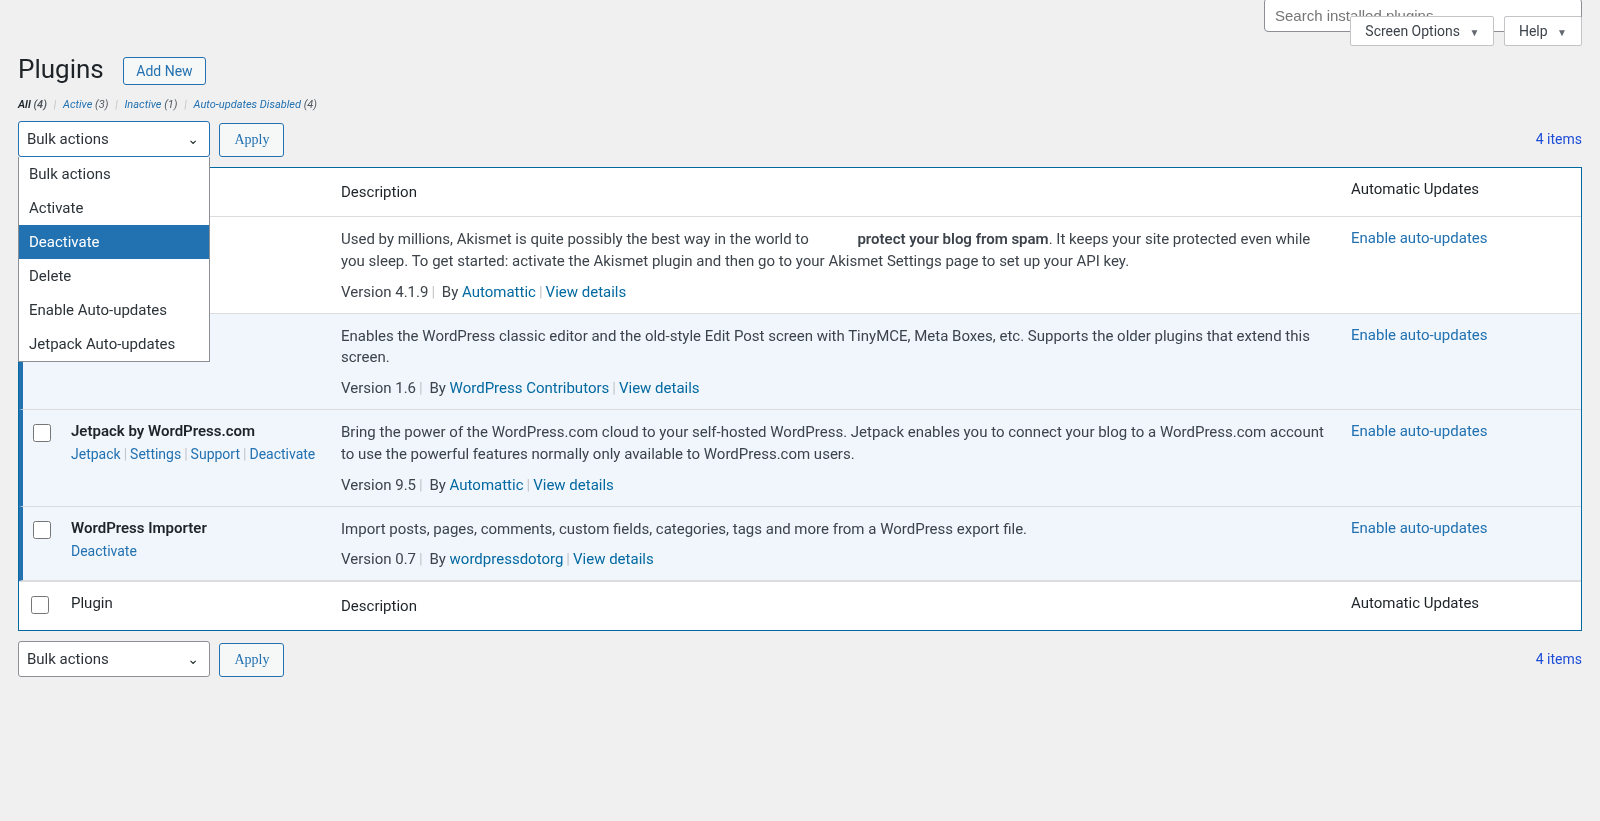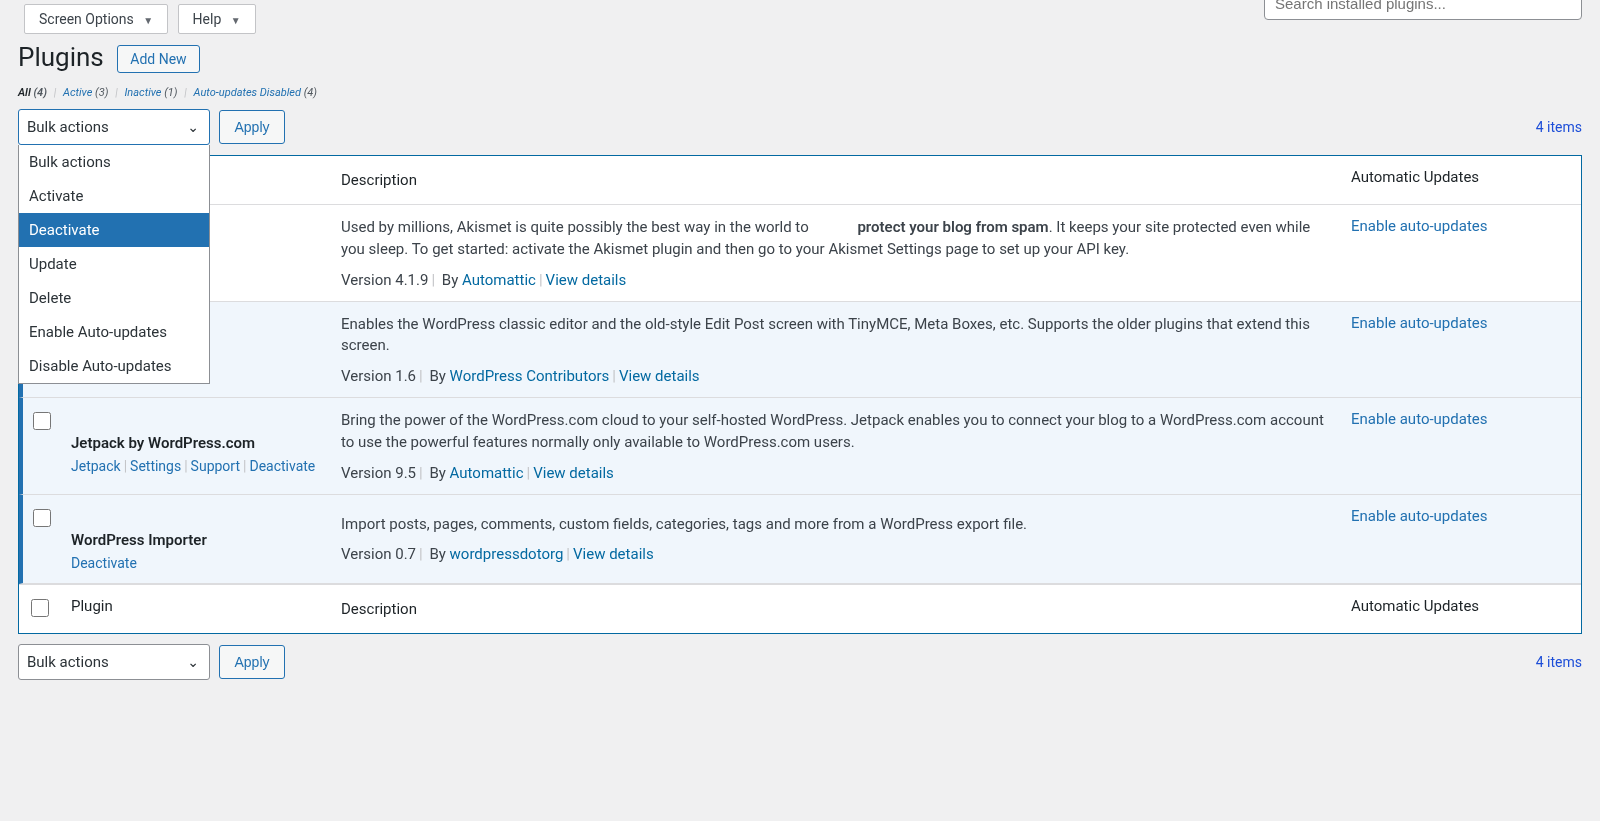--- a/index.html
+++ b/index.html
@@ -4,22 +4,22 @@
   <style>
     * { box-sizing: border-box; margin: 0; padding: 0; }
     body {
       font-family: -apple-system, BlinkMacSystemFont, "Segoe UI", Roboto, Oxygen-Sans, Ubuntu, Cantarell, "Helvetica Neue", sans-serif;
       background: #f0f0f1;
       color: #3c434a;
       font-size: 14px;
       padding: 0 18px;
     }
     .top-right {
-      text-align: left;
-      padding-top: 4px;
+      text-align: right;
+      padding-top: 16px;
     }
     .top-button {
       display: inline-block;
       background: #fff;
       border: 1px solid #c3c4c7;
       border-radius: 2px;
       padding: 6px 14px;
       margin-left: 6px;
       color: #3c434a;
       cursor: pointer;
@@ -29,21 +29,21 @@
       display: inline-block;
       margin-left: 6px;
       color: #646970;
       font-size: 10px;
     }
     h1.page-title {
       font-size: 26px;
       font-weight: 400;
       color: #1d2327;
       display: inline-block;
-      margin: 8px 10px 14px 0;
+      margin: 8px 16px 14px 0;
       vertical-align: middle;
     }
     .page-title-action {
       display: inline-block;
       border: 1px solid #2271b1;
       color: #2271b1;
       background: #f6f7f7;
       padding: 5px 12px;
       border-radius: 3px;
       font-size: 14px;
@@ -109,20 +109,21 @@
       display: inline-block;
       border: 1px solid #2271b1;
       color: #2271b1;
       background: #f6f7f7;
       padding: 6px 14px;
       border-radius: 3px;
       font-size: 14px;
       cursor: pointer;
       margin-left: 6px;
       height: 34px;
+      font-family: Liberation Serif, serif;
     }
     .dropdown-list {
       position: absolute;
       top: 36px;
       left: 0;
       width: 192px;
       background: #fff;
       border: 1px solid #8c8f94;
       border-top: none;
       z-index: 10;
@@ -160,21 +161,21 @@
     table.plugins th.name-col, table.plugins td.name-col { width: 270px; vertical-align: top; }
     table.plugins th.auto-col, table.plugins td.auto-col { width: 240px; vertical-align: top; }
     table.plugins td { padding: 12px 10px; font-size: 14px; color: #3c434a; }
     table.plugins tbody tr { border-bottom: 1px solid #dcdcde; }
     table.plugins tbody tr td { border-bottom: 1px solid #dcdcde; }
     tr.active { background: #f0f6fc; border-left: 4px solid #2271b1; }
     tr.active td:first-child { border-left: 4px solid #2271b1; }
     input.cb {
       width: 18px; height: 18px; border: 1px solid #8c8f94; border-radius: 4px;
     }
-    .plugin-name { font-weight: 600; color: #1d2327; font-size: 15px; margin-bottom: 6px; margin-top: 24px; }
+    .plugin-name { font-weight: 600; color: #1d2327; font-size: 15px; margin-bottom: 6px; }
     .row-actions { font-size: 14px; }
     .row-actions a { color: #2271b1; text-decoration: none; }
     .row-actions .sep2 { color: #c3c4c7; margin: 0 3px; }
     .desc-text { color: #3c434a; font-size: 15px; line-height: 1.45; margin-bottom: 10px; }
     .desc-text b { font-weight: 600; margin-left: 45px; }
     .meta { color: #3c434a; font-size: 15px; }
     .meta a { color: #0369a1; text-decoration: none; }
     .meta .sep2 { color: #c3c4c7; margin: 0 3px; }
     .auto-link { color: #2271b1; text-decoration: none; font-size: 15px; }
   </style>
@@ -227,24 +228,23 @@
   <div class="bulk-group">
     <div class="bulk-select">
       <span>Bulk actions</span>
       <span class="chev">⌄</span>
     </div>
     <button class="apply-btn">Apply</button>
     <div class="dropdown-list" id="bulk-dropdown">
         <div class="opt">Bulk actions</div>
         <div class="opt">Activate</div>
         <div class="opt selected">Deactivate</div>
-        <div class="opt">Update</div>
         <div class="opt">Delete</div>
         <div class="opt">Enable Auto-updates</div>
-        <div class="opt">Disable Auto-updates</div>
+        <div class="opt">Jetpack Auto-updates</div>
       </div>
   </div>
   <div class="items-count">4 items</div>
 </div>
 
 <table class="plugins">
   <thead>
     <tr>
       <th class="check-col"><input class="cb" type="checkbox" style=""></th>
       <th class="name-col">Plugin</th>

